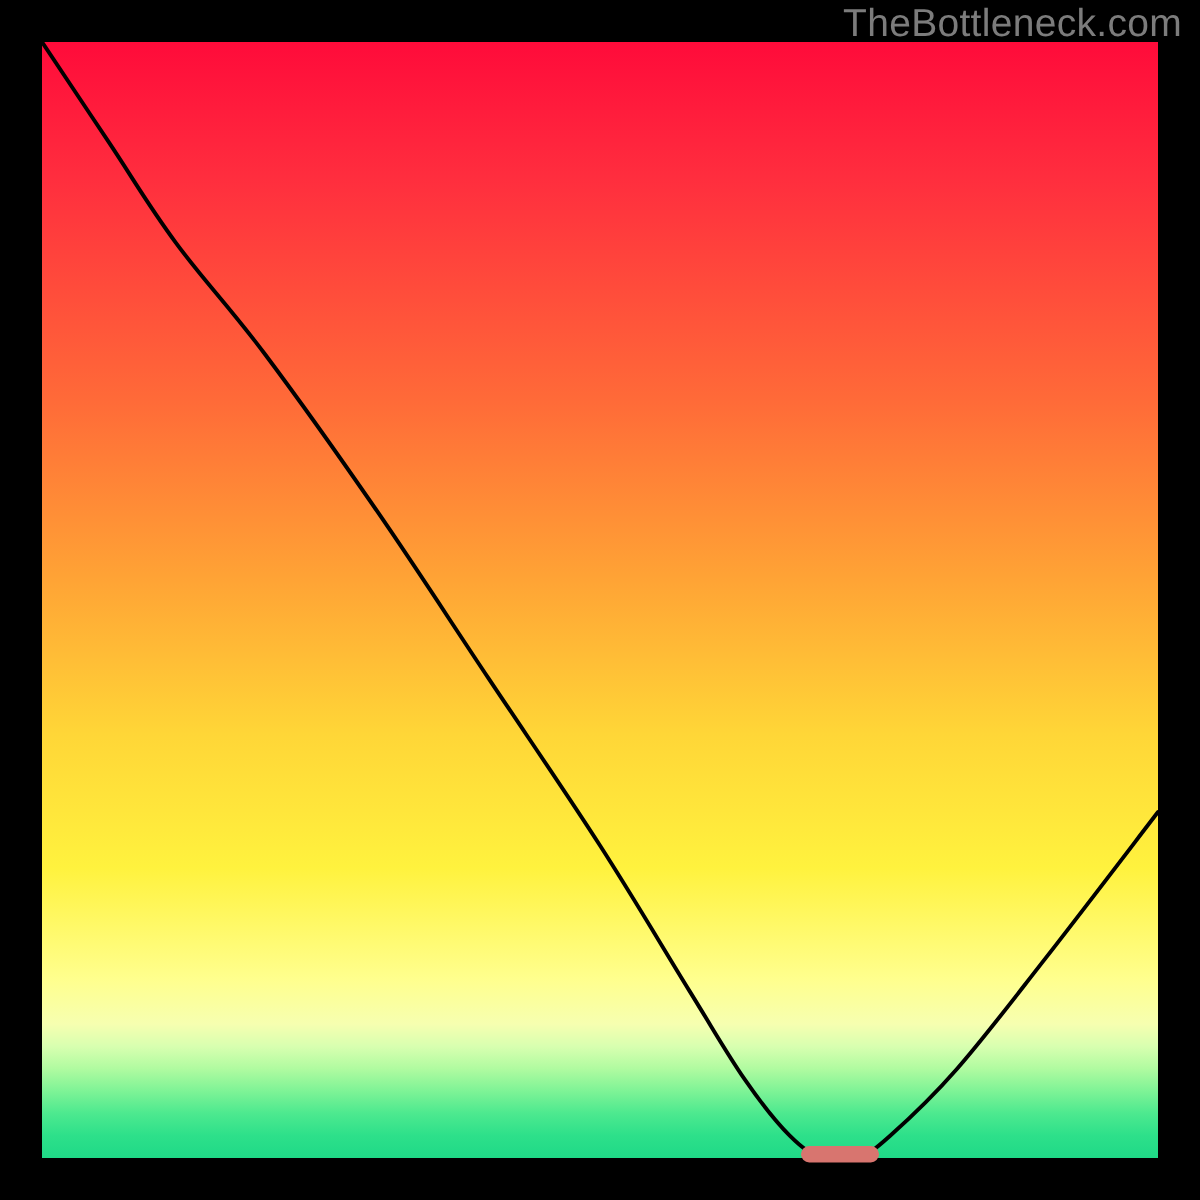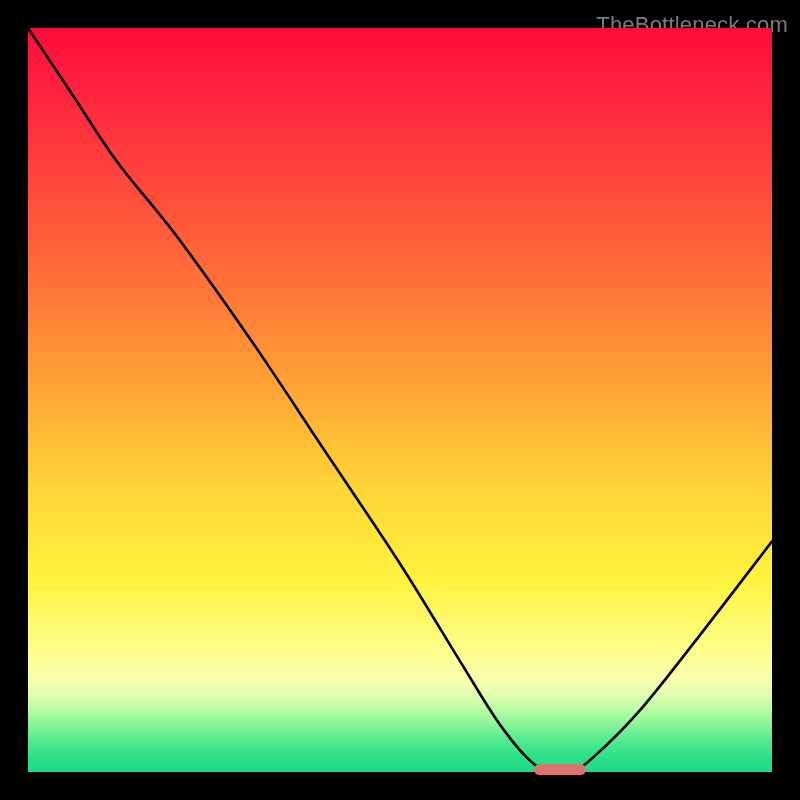--- a/index.html
+++ b/index.html
@@ -11,24 +11,24 @@
     overflow: hidden;
     font-family: Arial, Helvetica, sans-serif;
   }
   .wrap {
     position: relative;
     width: 800px;
     height: 800px;
   }
   .watermark {
     position: absolute;
-    top: 12px;
+    top: 0;
     right: 12px;
     color: #7c7c7c;
-    font-size: 22px;
+    font-size: 26px;
     font-weight: 500;
     letter-spacing: 0.2px;
   }
   
   .plot {
     position: absolute;
     left: 28px;
     top: 28px;
     width: 744px;   
     height: 744px;  

